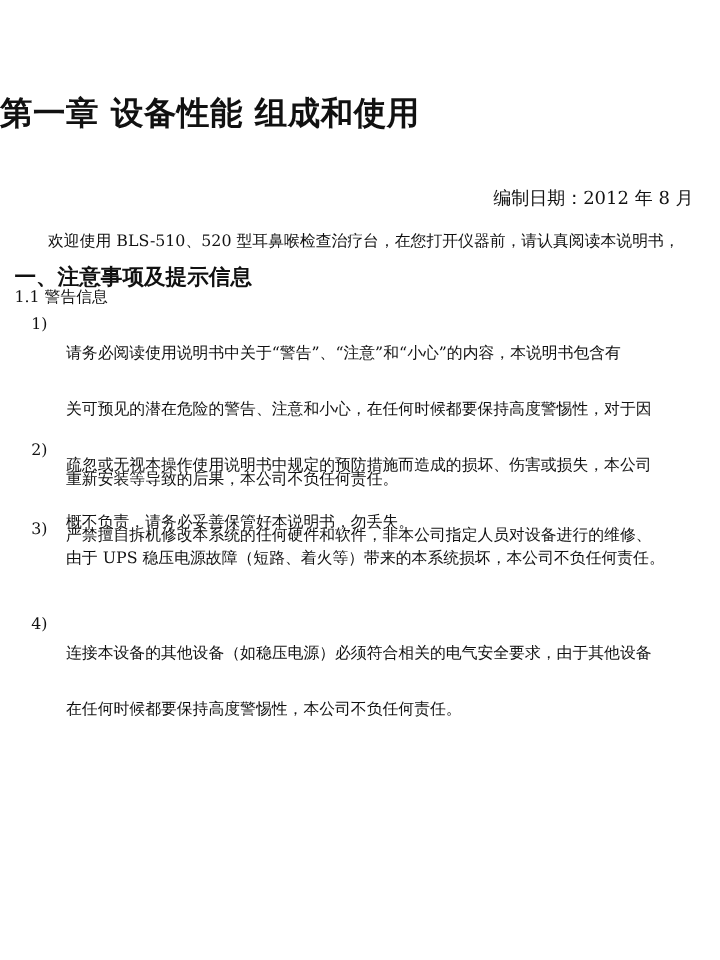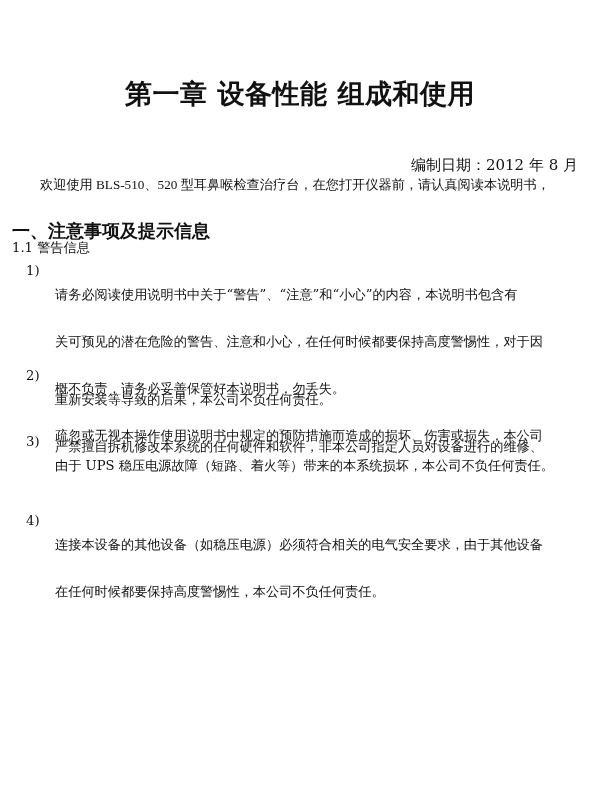--- a/index.html
+++ b/index.html
@@ -1,54 +1,54 @@
 <!DOCTYPE html>
 <html><head>
 <meta charset="utf-8">
 <style>
   html, body { margin: 0; padding: 0; background: #ffffff; }
   body { width: 600px; height: 800px; position: relative; overflow: hidden;
          font-family: "DejaVu Serif", "Liberation Serif", serif; color: #111; }
   .abs { position: absolute; white-space: nowrap; }
-  .title { left: 0; width: 600px; top: 76px; text-align: center;
+  .title { left: 0; width: 600px; top: 76px; 
            font-family: "DejaVu Sans", sans-serif; font-weight: bold; font-size: 27px; letter-spacing: 0.5px; }
   .date { right: 22px; top: 156px; font-size: 15px; }
   .para { left: 12px; width: 566px; font-size: 13.2px; line-height: 22px; }
   .para .indent { padding-left: 28px; }
   .h1 { left: 12px; top: 219px; font-family: Liberation Serif, serif; font-weight: bold; font-size: 18px; }
   .h2 { left: 12px; top: 239px; font-size: 13.2px; }
   .item { position: absolute; left: 26px; width: 548px; font-size: 13.2px; line-height: 23px; }
   .item .num { position: absolute; left: 0; top: 0; }
   .item .body { margin-left: 29px; text-align: justify; }
   .item .line { display: block; white-space: nowrap; margin-top: 24px; }
 </style>
 </head>
 <body>
 
 <div>
 
   <h1 class="abs title" style="margin:0;">第一章  设备性能  组成和使用</h1>
 
   <div class="abs date">编制日期：2012 年 8 月</div>
 
-  <div class="abs para" style="top:174px;font-family:Liberation Serif, serif;">
+  <div class="abs para" style="top:191px;">
     <span class="line indent" style="display:block;">欢迎使用 BLS-510、520 型耳鼻喉检查治疗台，在您打开仪器前，请认真阅读本说明书，</span>
   </div>
 
   <div class="abs h1">一、注意事项及提示信息</div>
 
   <div class="abs h2">1.1 警告信息</div>
 
   <div class="item" style="top:259px;">
     <span class="num">1)</span>
     <div class="body">
       <span class="line">请务必阅读使用说明书中关于“警告”、“注意”和“小心”的内容，本说明书包含有</span>
       <span class="line">关可预见的潜在危险的警告、注意和小心，在任何时候都要保持高度警惕性，对于因</span>
+      <span class="line">疏忽或无视本操作使用说明书中规定的预防措施而造成的损坏、伤害或损失，本公司</span>
       <span class="line">概不负责，请务必妥善保管好本说明书，勿丢失。</span>
-      <span class="line">疏忽或无视本操作使用说明书中规定的预防措施而造成的损坏、伤害或损失，本公司</span>
     </div>
   </div>
 
   <div class="item" style="top:364px;">
     <span class="num">2)</span>
     <div class="body">
       <span class="line">重新安装等导致的后果，本公司不负任何责任。</span>
       <span class="line">严禁擅自拆机修改本系统的任何硬件和软件，非本公司指定人员对设备进行的维修、</span>
     </div>
   </div>

